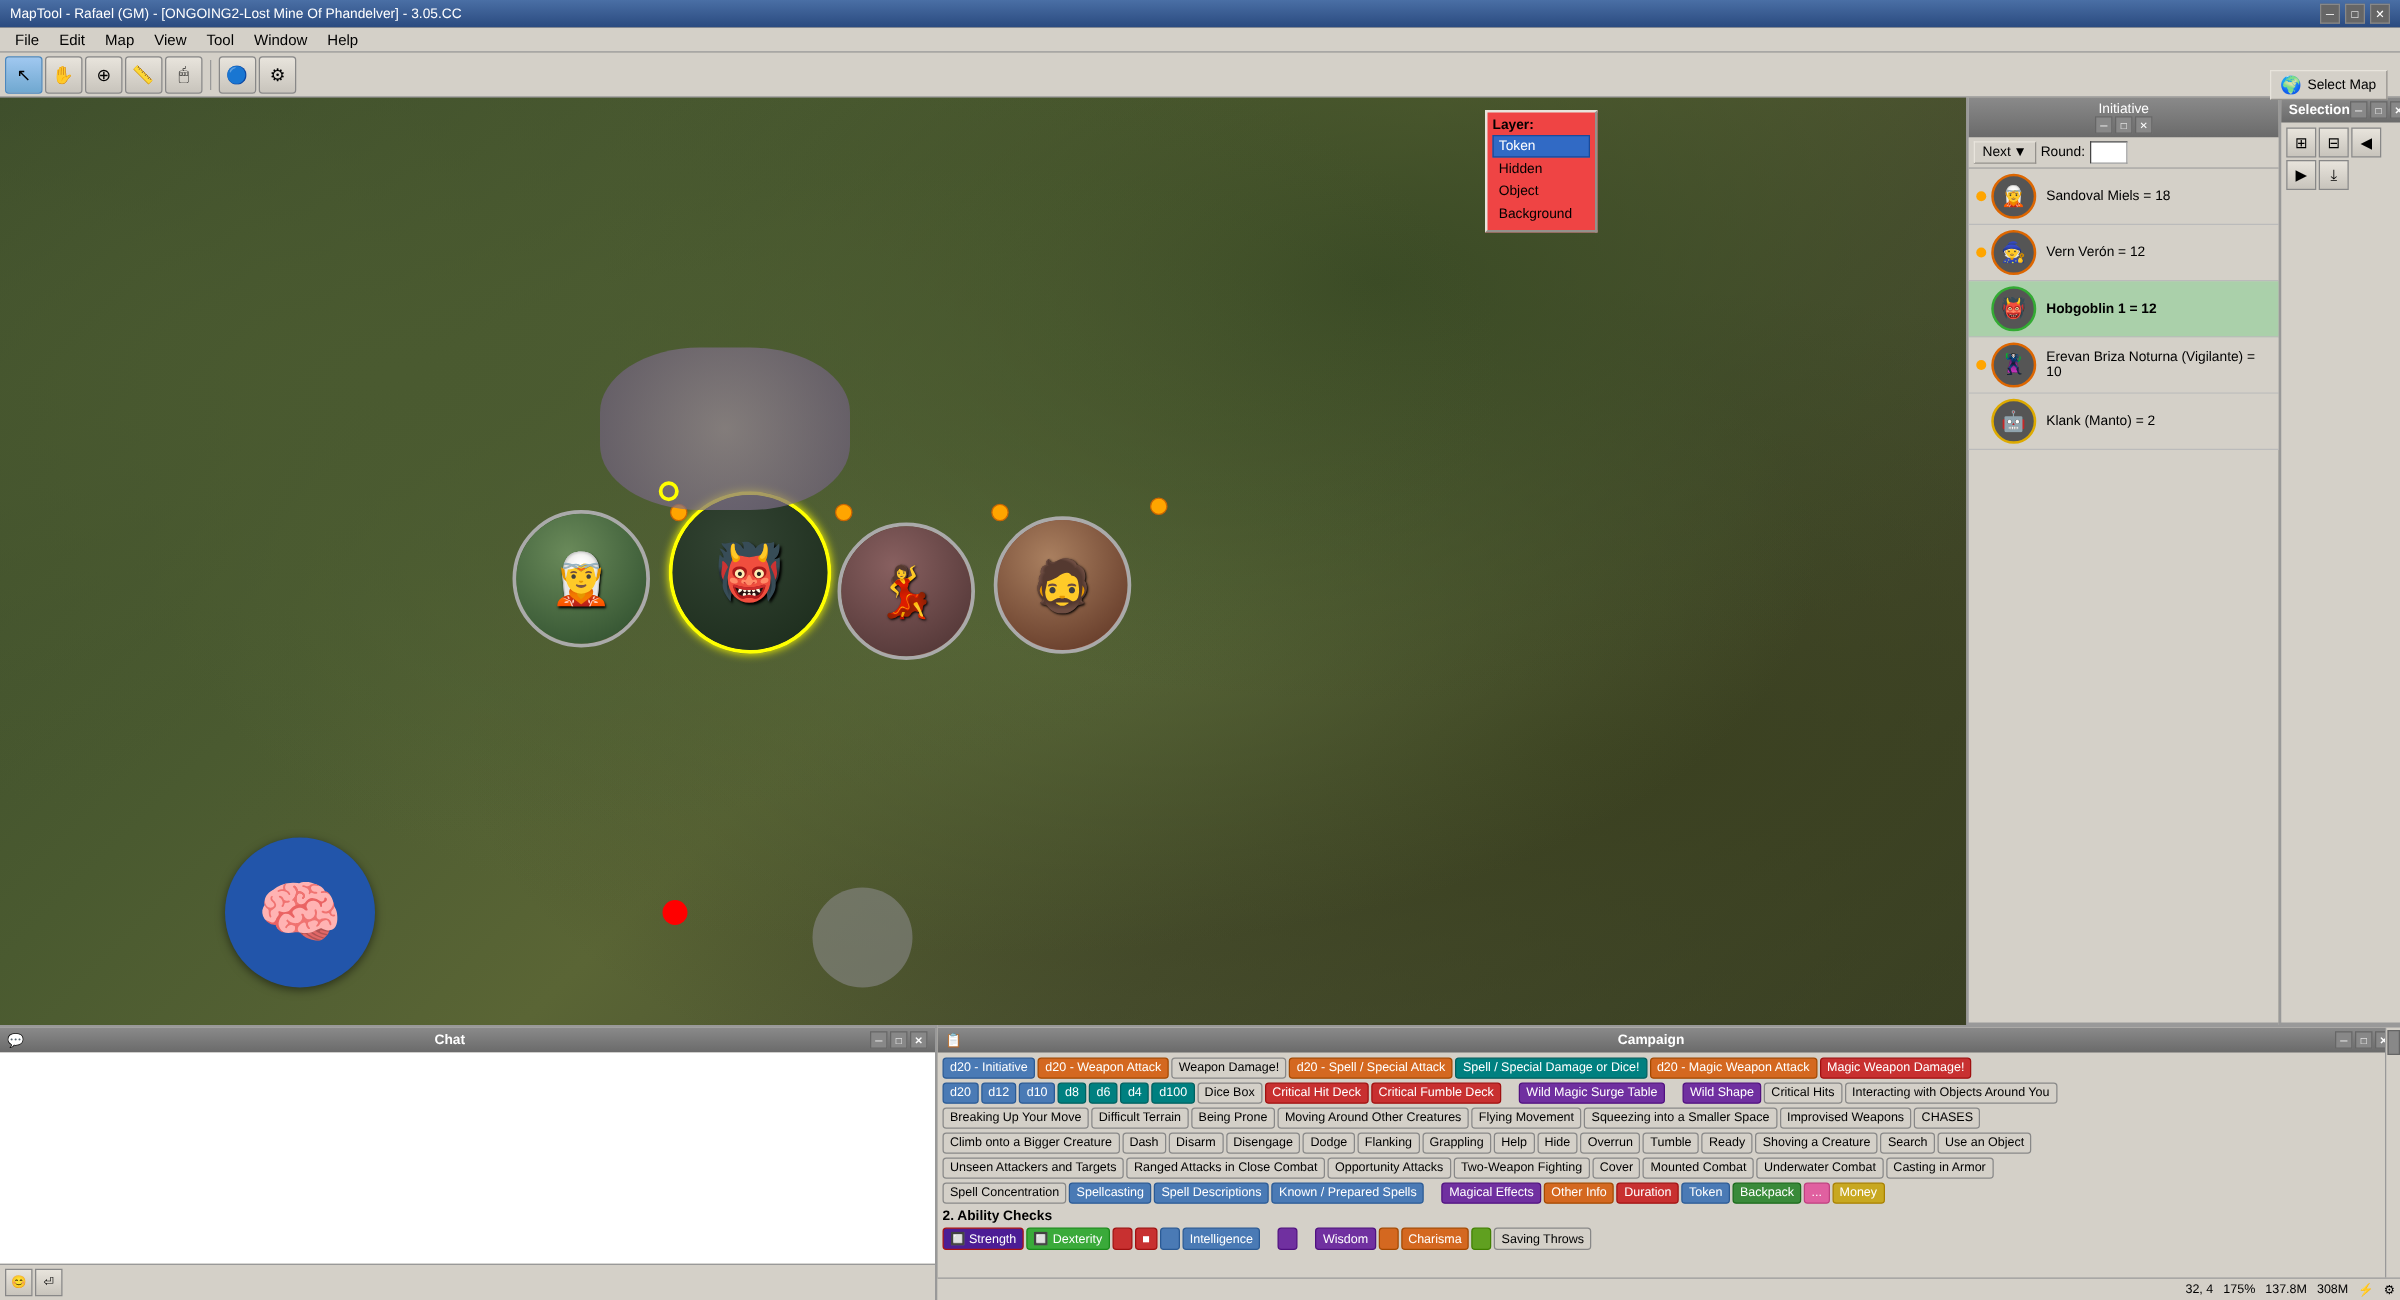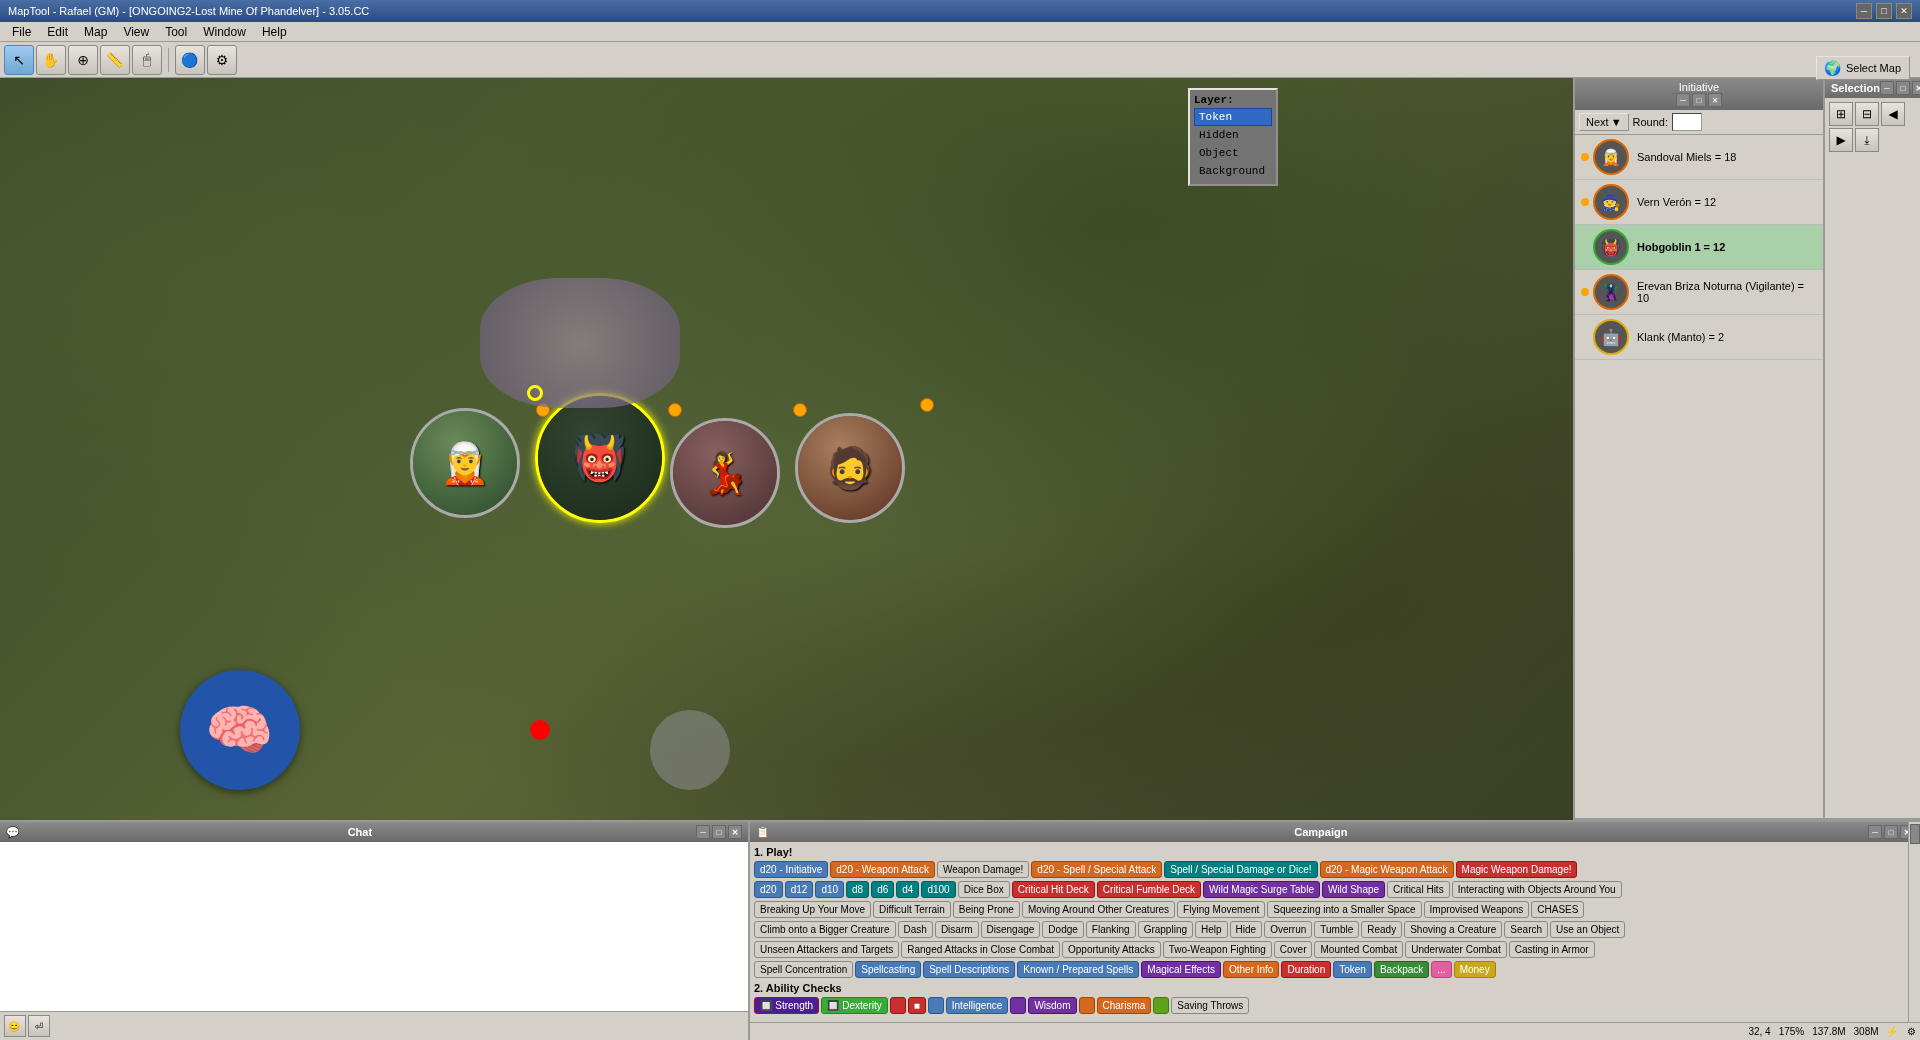--- a/index.html
+++ b/index.html
@@ -91,22 +91,22 @@
     }
     .gray-circle {
       position: absolute; bottom: 30px; left: 650px;
       width: 80px; height: 80px; background: #888; border-radius: 50%;
       opacity: 0.6;
     }
 
     
     #layer-panel {
       position: absolute; top: 10px; right: 295px;
-      background: #737373; border: 2px outset #e8e4dc;
-      padding: 4px; min-width: 90px; font-family: Liberation Mono, monospace;
+      background: #ef4444; border: 2px outset #e8e4dc;
+      padding: 4px; min-width: 90px;
     }
     .layer-label { font-size: 11px; font-weight: bold; margin-bottom: 2px; }
     .layer-opt {
       padding: 2px 4px; font-size: 11px; cursor: pointer;
       border: 1px solid transparent;
     }
     .layer-opt.selected { background: #316ac5; color: white; border: 1px solid #1a4a9a; }
 
     
     #initiative-panel {
@@ -198,21 +198,21 @@
     
     .cbtn {
       padding: 2px 5px; font-size: 10px; border: 1px solid #666;
       border-radius: 3px; cursor: pointer; white-space: nowrap;
       display: inline-flex; align-items: center;
     }
     .cbtn-blue { background: #4a7ab5; color: white; border-color: #2a5a95; }
     .cbtn-green { background: #3a8a3a; color: white; border-color: #1a6a1a; }
     .cbtn-orange { background: #d46820; color: white; border-color: #a44800; }
     .cbtn-red { background: #c83030; color: white; border-color: #a01010; }
-    .cbtn-purple { background: #7030a0; color: white; border-color: #501080; }
+    .cbtn-purple { background: #7030a0; color: white; border-color: #501080; margin-left: 12px; }
     .cbtn-teal { background: #008080; color: white; border-color: #006060; }
     .cbtn-yellow { background: #c8a820; color: white; border-color: #a88000; }
     .cbtn-light { background: #d4d0c8; color: #000; border-color: #888; }
     .cbtn-pink { background: #e060a0; color: white; border-color: #c04080; }
     .cbtn-lime { background: #60a020; color: white; border-color: #408000; }
 
     
     ::-webkit-scrollbar { width: 12px; }
     ::-webkit-scrollbar-track { background: #d4d0c8; }
     ::-webkit-scrollbar-thumb { background: #888; border: 1px solid #666; }
@@ -411,21 +411,20 @@
         <span>Campaign</span>
         <div class="panel-controls">
           <div class="panel-ctrl-btn">─</div>
           <div class="panel-ctrl-btn">□</div>
           <div class="panel-ctrl-btn">✕</div>
         </div>
       </div>
       <div id="campaign-body">
 
         <div class="campaign-section">
-          <div class="campaign-section-title">1. Play!</div>
 
           <div class="btn-row">
             <button class="cbtn cbtn-blue">d20 - Initiative</button>
             <button class="cbtn cbtn-orange">d20 - Weapon Attack</button>
             <button class="cbtn cbtn-light">Weapon Damage!</button>
             <button class="cbtn cbtn-orange">d20 - Spell / Special Attack</button>
             <button class="cbtn cbtn-teal">Spell / Special Damage or Dice!</button>
             <button class="cbtn cbtn-orange">d20 - Magic Weapon Attack</button>
             <button class="cbtn cbtn-red">Magic Weapon Damage!</button>
           </div>

